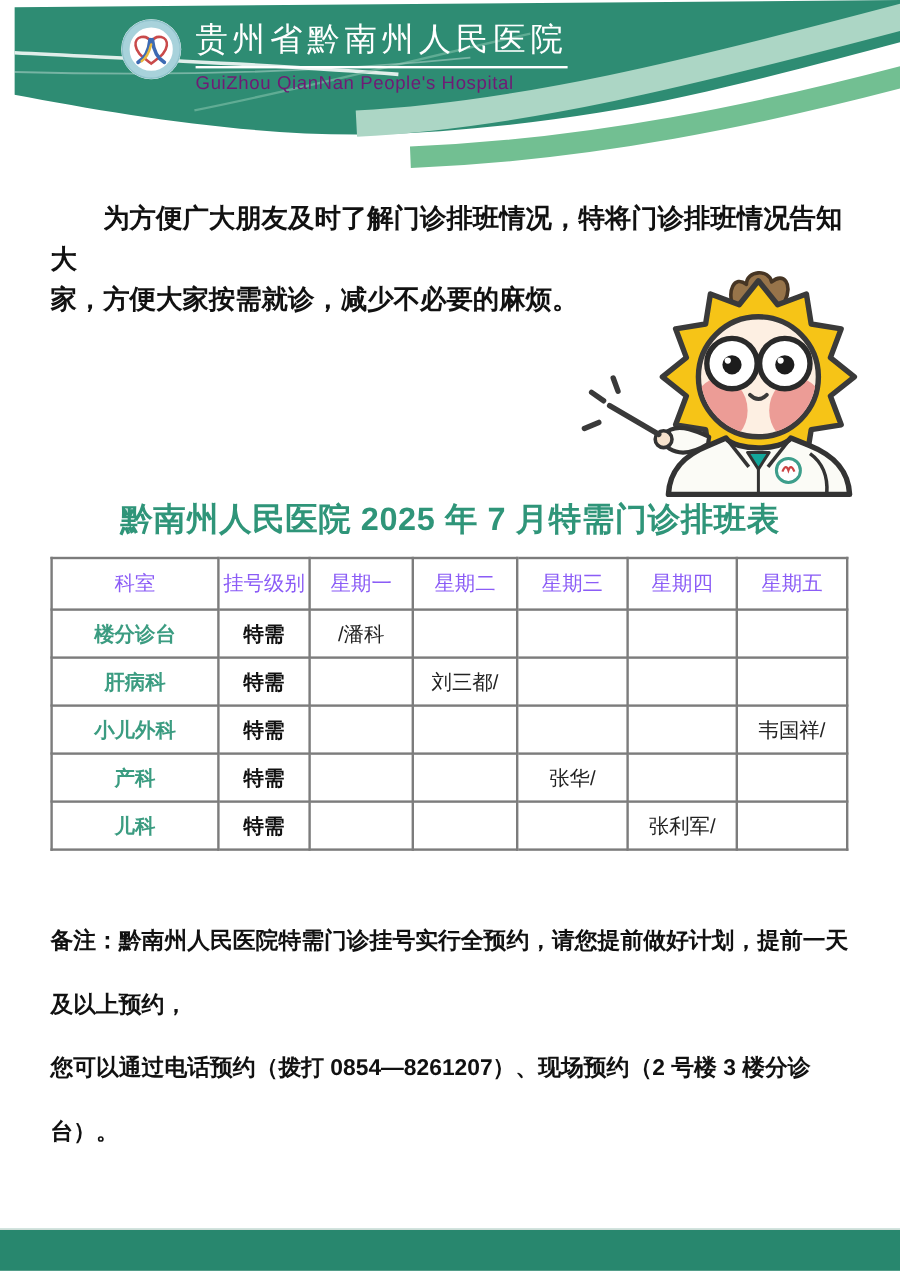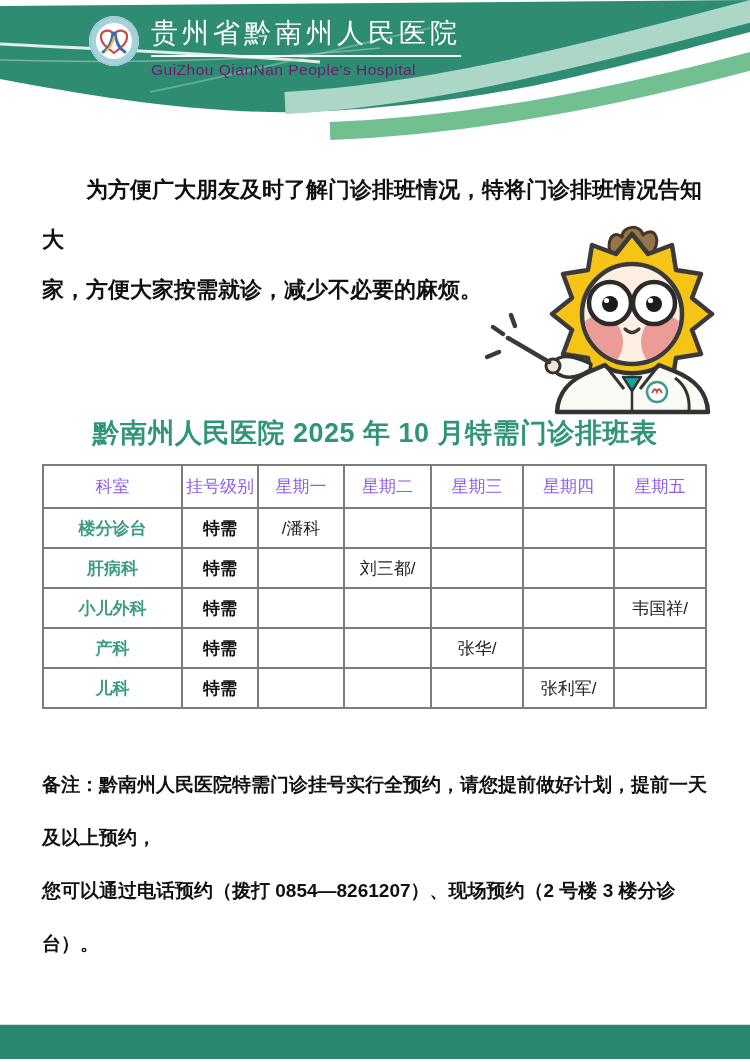--- a/index.html
+++ b/index.html
@@ -4,32 +4,32 @@
 <style>
   * { margin:0; padding:0; box-sizing:border-box; }
   html,body { background:#e8e8e8; }
   .page {
     position:relative; width:750px; height:1062px; margin:0 auto;
     background:#ffffff; overflow:hidden;
     font-family:"Liberation Sans","DejaVu Sans",sans-serif;
     color:#1a1a1a;
   }
   
-  .header { position:absolute; left:0; top:0; width:618px; height:140px; }
+  .header { position:absolute; left:12px; top:0; width:618px; height:140px; }
   .header svg.waves { position:absolute; left:0; top:0; }
   .brand { position:absolute; left:88px; top:15px; display:flex; align-items:flex-start; }
   .brand-logo { margin-right:11px; }
   .brand-cn {
     color:#ffffff; font-size:27px; font-weight:400; letter-spacing:4px;
     padding-bottom:4px; border-bottom:2px solid #ffffff; width:fit-content;
   }
   .brand-en { color:#701a75; font-size:15.5px; letter-spacing:0.5px; margin-top:4px; }
   
   .intro { position:absolute; left:42px; top:165px; width:672px;
-           font-size:22px; font-weight:bold; line-height:50px; color:#111; }
+           font-size:22px; font-weight:bold; line-height:34px; color:#111; }
   .intro .indent { text-indent:44px; }
   
   .mascot { position:absolute; left:478px; top:220px; }
   
   .schedule-title { position:absolute; left:0; top:415px; width:750px;
     text-align:center; font-size:27px; font-weight:bold; color:#2F9579; letter-spacing:0.5px; }
   
   table.schedule { position:absolute; left:42px; top:464px; width:663px;
     border-collapse:collapse; table-layout:fixed; }
   table.schedule th, table.schedule td {
@@ -130,21 +130,21 @@
     <path d="M590 370 C577 378 566 379 558 374 C551 369 552 361 559 358 C568 354 580 359 591 364 Z" fill="#FBFBF6" stroke="#333333" stroke-width="3.5" stroke-linejoin="round"></path>
     <circle cx="553" cy="366" r="7" fill="#F7E2CC" stroke="#333333" stroke-width="3"></circle>
 
     <path d="M549 362 L508 338" stroke="#3a3a3a" stroke-width="4.5" stroke-linecap="round"></path>
 
     <path d="M499 352 L487 357" stroke="#3a3a3a" stroke-width="4.5" stroke-linecap="round"></path>
     <path d="M503 334 L493 327" stroke="#3a3a3a" stroke-width="4.5" stroke-linecap="round"></path>
     <path d="M515 326 L511 315" stroke="#3a3a3a" stroke-width="4.5" stroke-linecap="round"></path>
   </svg>
 
-  <div class="schedule-title">黔南州人民医院 2025 年 10 月特需门诊排班表</div>
+  <div class="schedule-title">黔南州人民医院 2025 年 7 月特需门诊排班表</div>
 
   <table class="schedule">
     <colgroup>
       <col style="width:139px">
         <col style="width:76px">
         <col style="width:86px">
       <col style="width:87px">
         <col style="width:92px">
         <col style="width:91px">
         <col style="width:92px">

